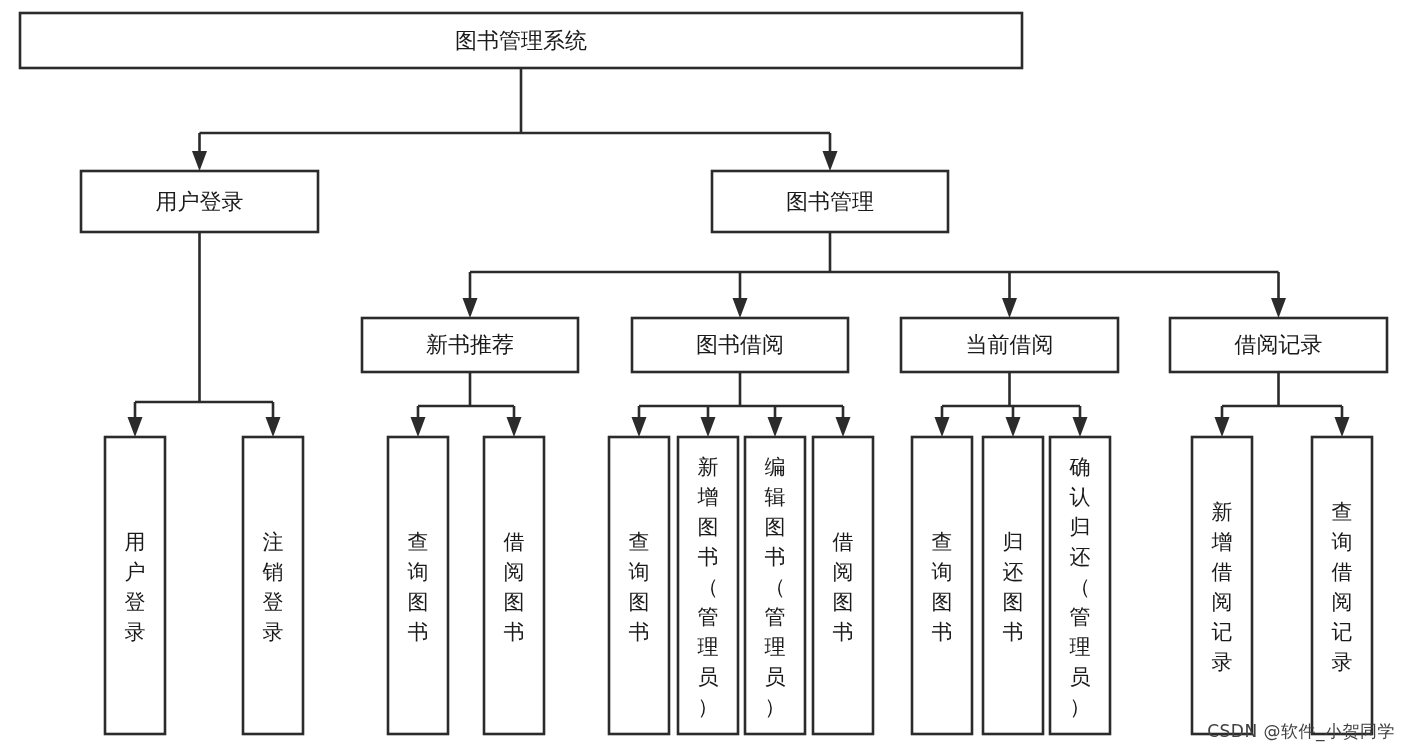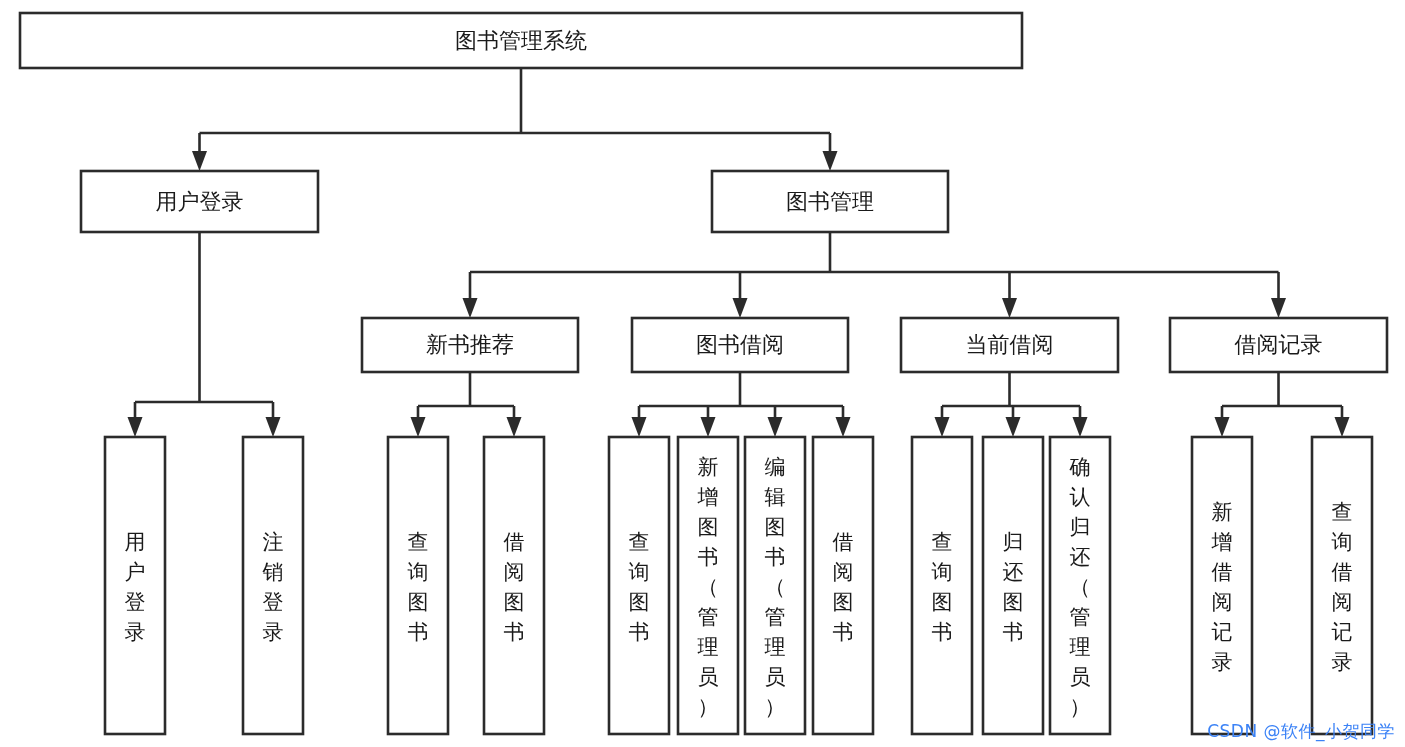--- a/index.html
+++ b/index.html
@@ -56,21 +56,21 @@
     font-size: 21px;
     fill: #1a1a1a;
     text-anchor: middle;
   }
   .watermark-text {
     position: absolute;
     right: 10px;
     bottom: 4px;
     font-family: "DejaVu Sans", "Liberation Sans", sans-serif;
     font-size: 17px;
-    color: #3b82f6;
+    color: #404040;
     letter-spacing: 0.5px;
     white-space: nowrap;
     pointer-events: none;
     margin-left: 8px;
   }
 </style>
 </head>
 <body>
 
 <div id="diagram-root">

